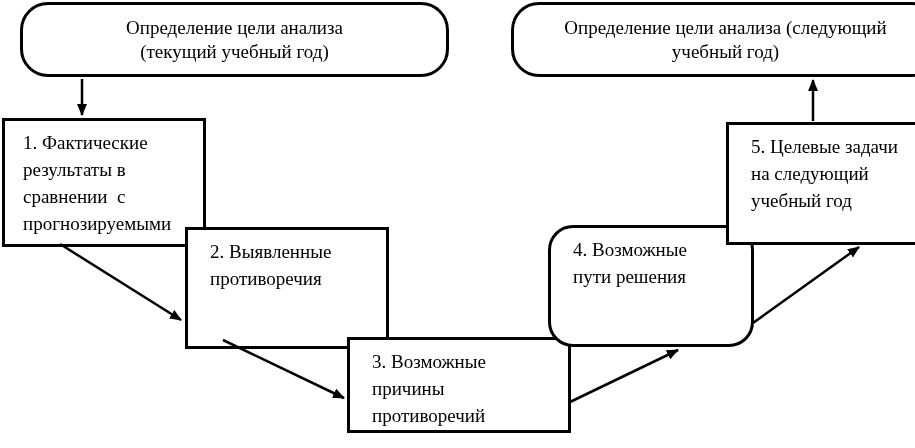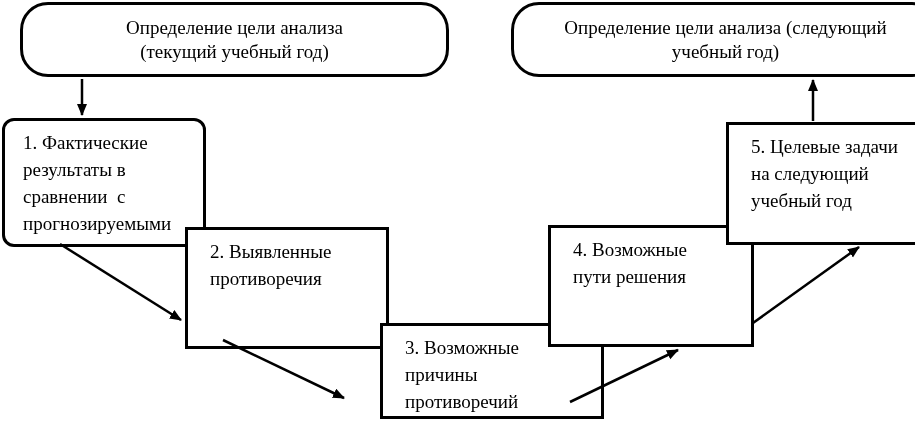--- a/index.html
+++ b/index.html
@@ -36,24 +36,24 @@
     line-height: 24px;
     border-radius: 28px;
   }
   .node.step {
     padding: 8px 8px 0 22px;
   }
 
   #goal-current { left: 20px;  top: 2px;   width: 429px; height: 75px; }
   #goal-next    { left: 467px; top: 2px;   width: 429px; height: 75px; margin-left: 44px; }
 
-  #step1 { left: 2px;   top: 118px; width: 204px; height: 129px; z-index: 1; padding-left: 18px; border-radius: 12px; }
+  #step1 { left: 2px;   top: 118px; width: 204px; height: 129px; z-index: 1; padding-left: 18px; }
   #step2 { left: 185px; top: 227px; width: 204px; height: 122px; z-index: 2; }
-  #step3 { left: 347px; top: 323px; width: 224px; height: 96px; z-index: 3; margin-left: 33px; }
-  #step4 { left: 548px; top: 225px; width: 206px; height: 122px; z-index: 4; }
+  #step3 { left: 347px; top: 337px; width: 224px; height: 96px; z-index: 3; }
+  #step4 { left: 548px; top: 225px; width: 206px; height: 122px; z-index: 4; border-radius: 25px; }
   #step5 { left: 726px; top: 122px; width: 238px; height: 123px; z-index: 5; }
 
   svg.arrows {
     position: absolute;
     left: 0;
     top: 0;
     z-index: 10;
     pointer-events: none;
   }
   svg.arrows line {

